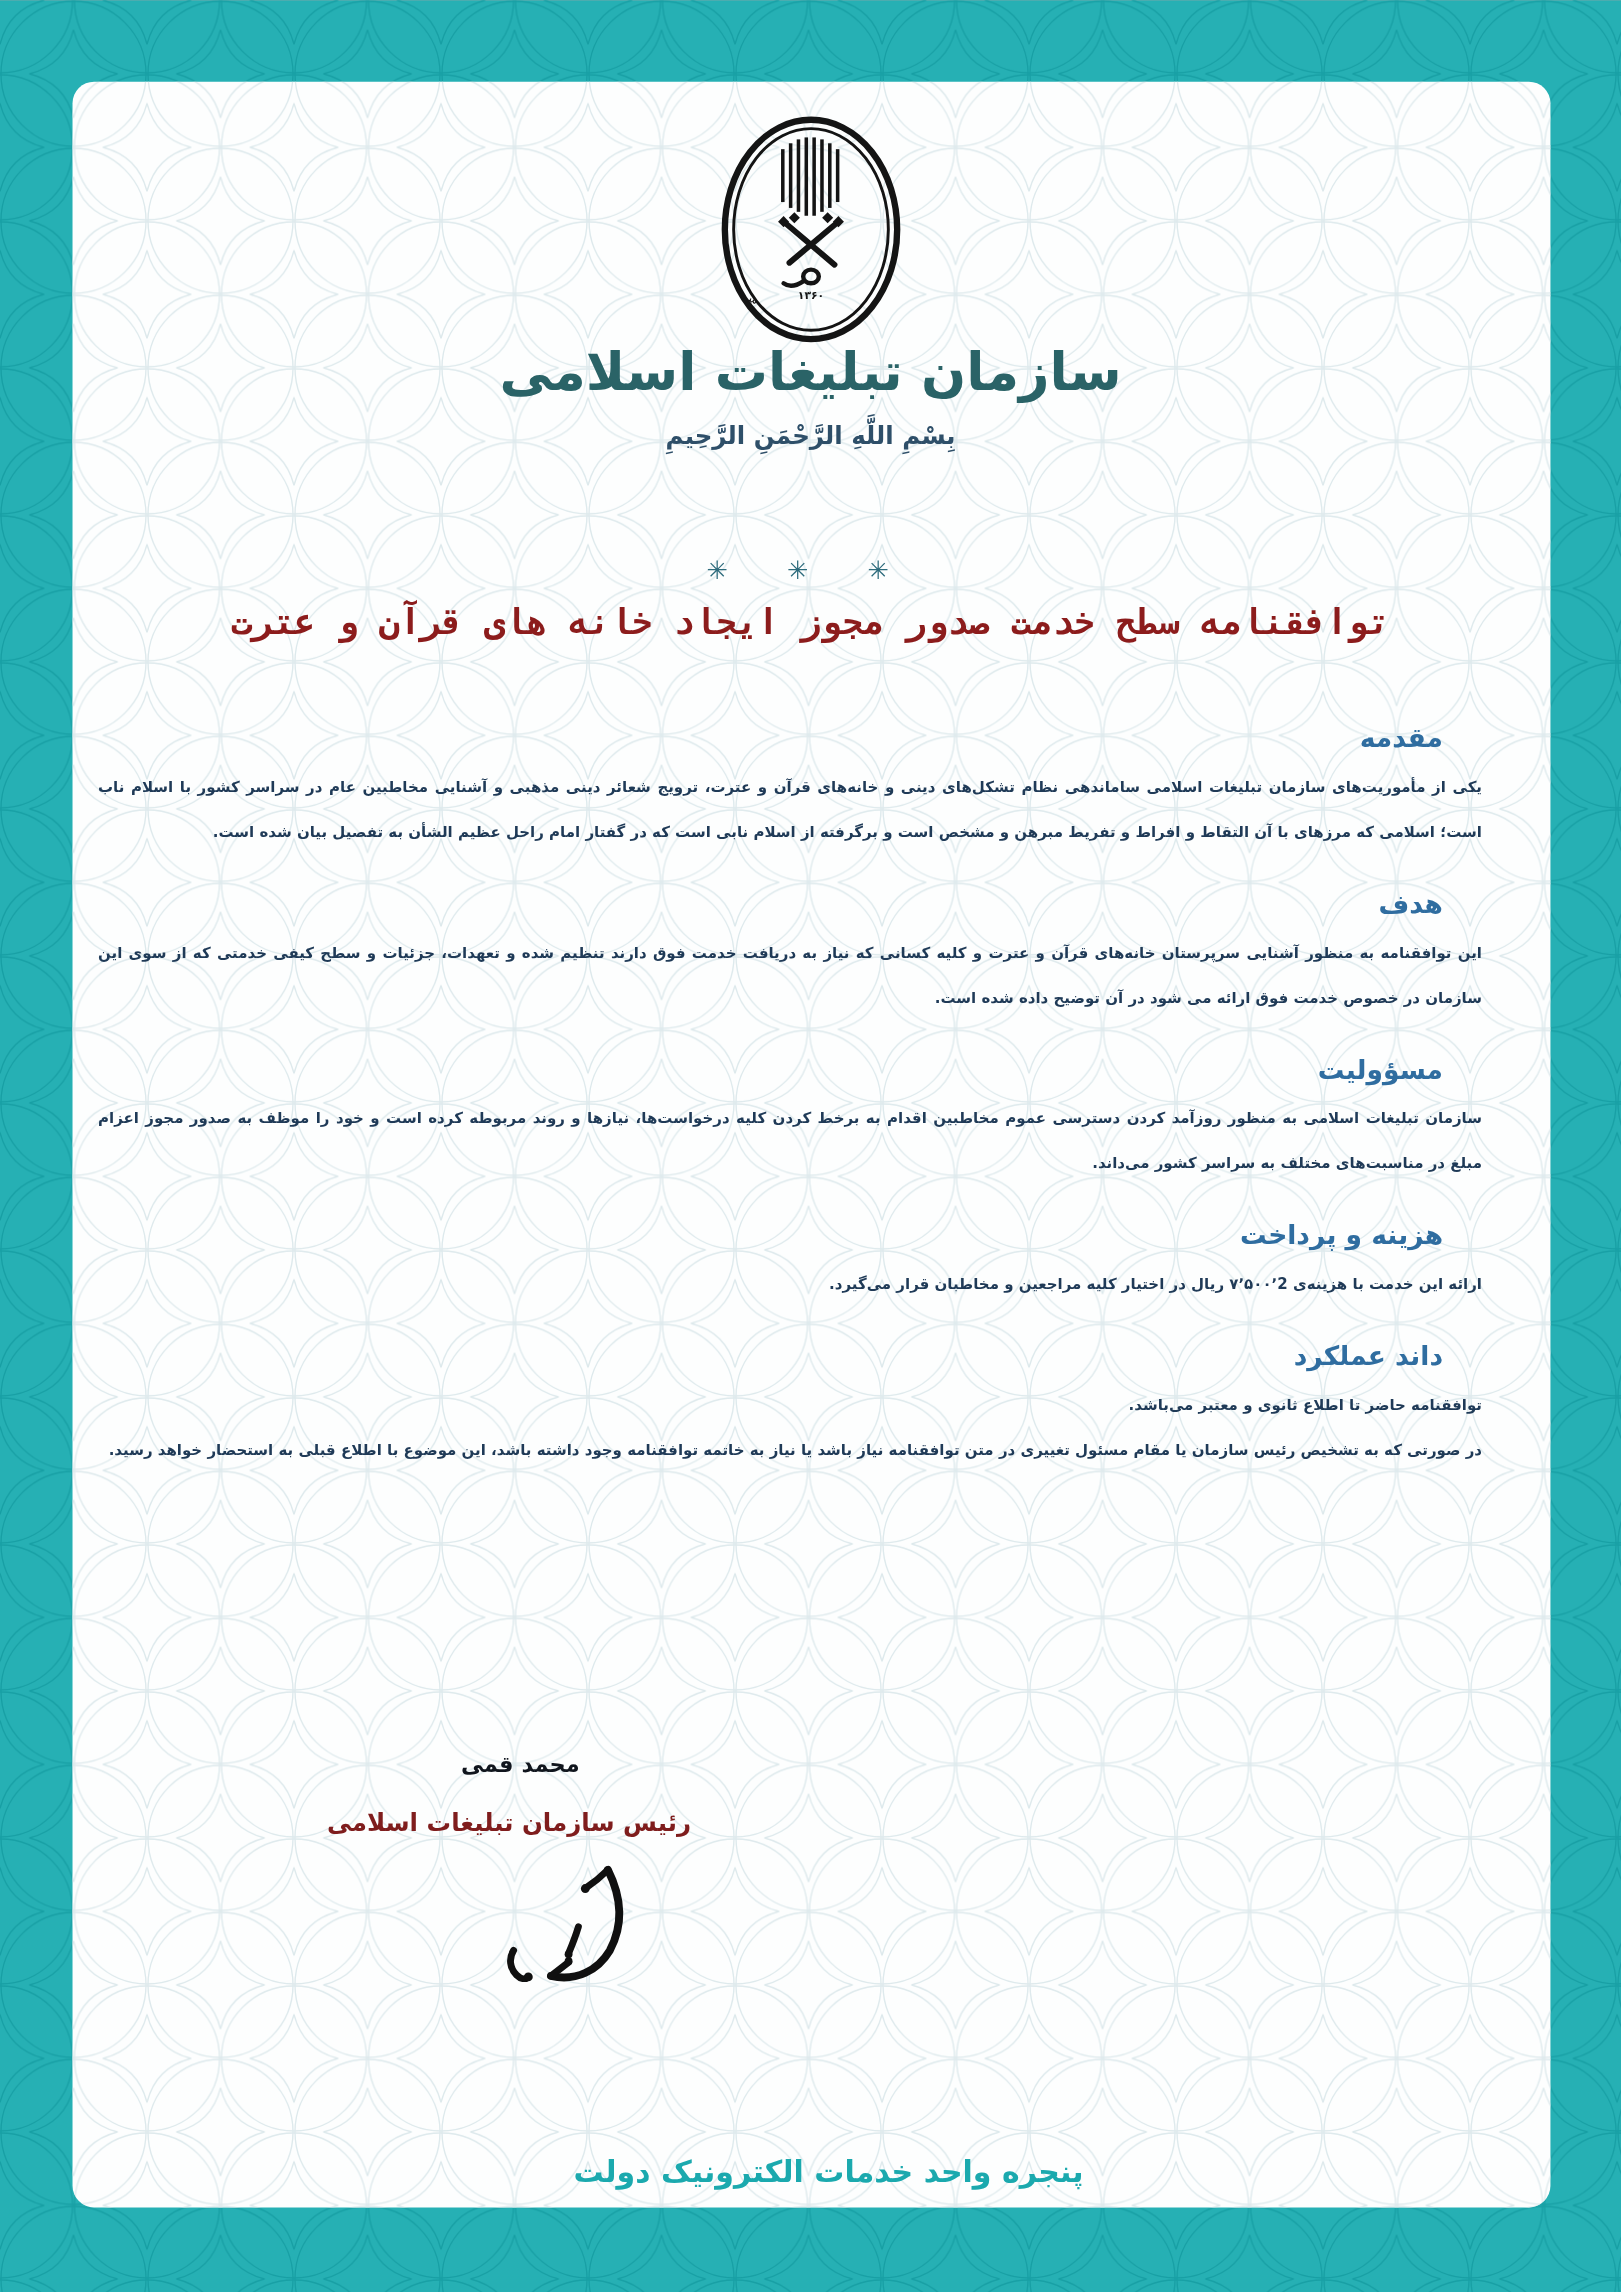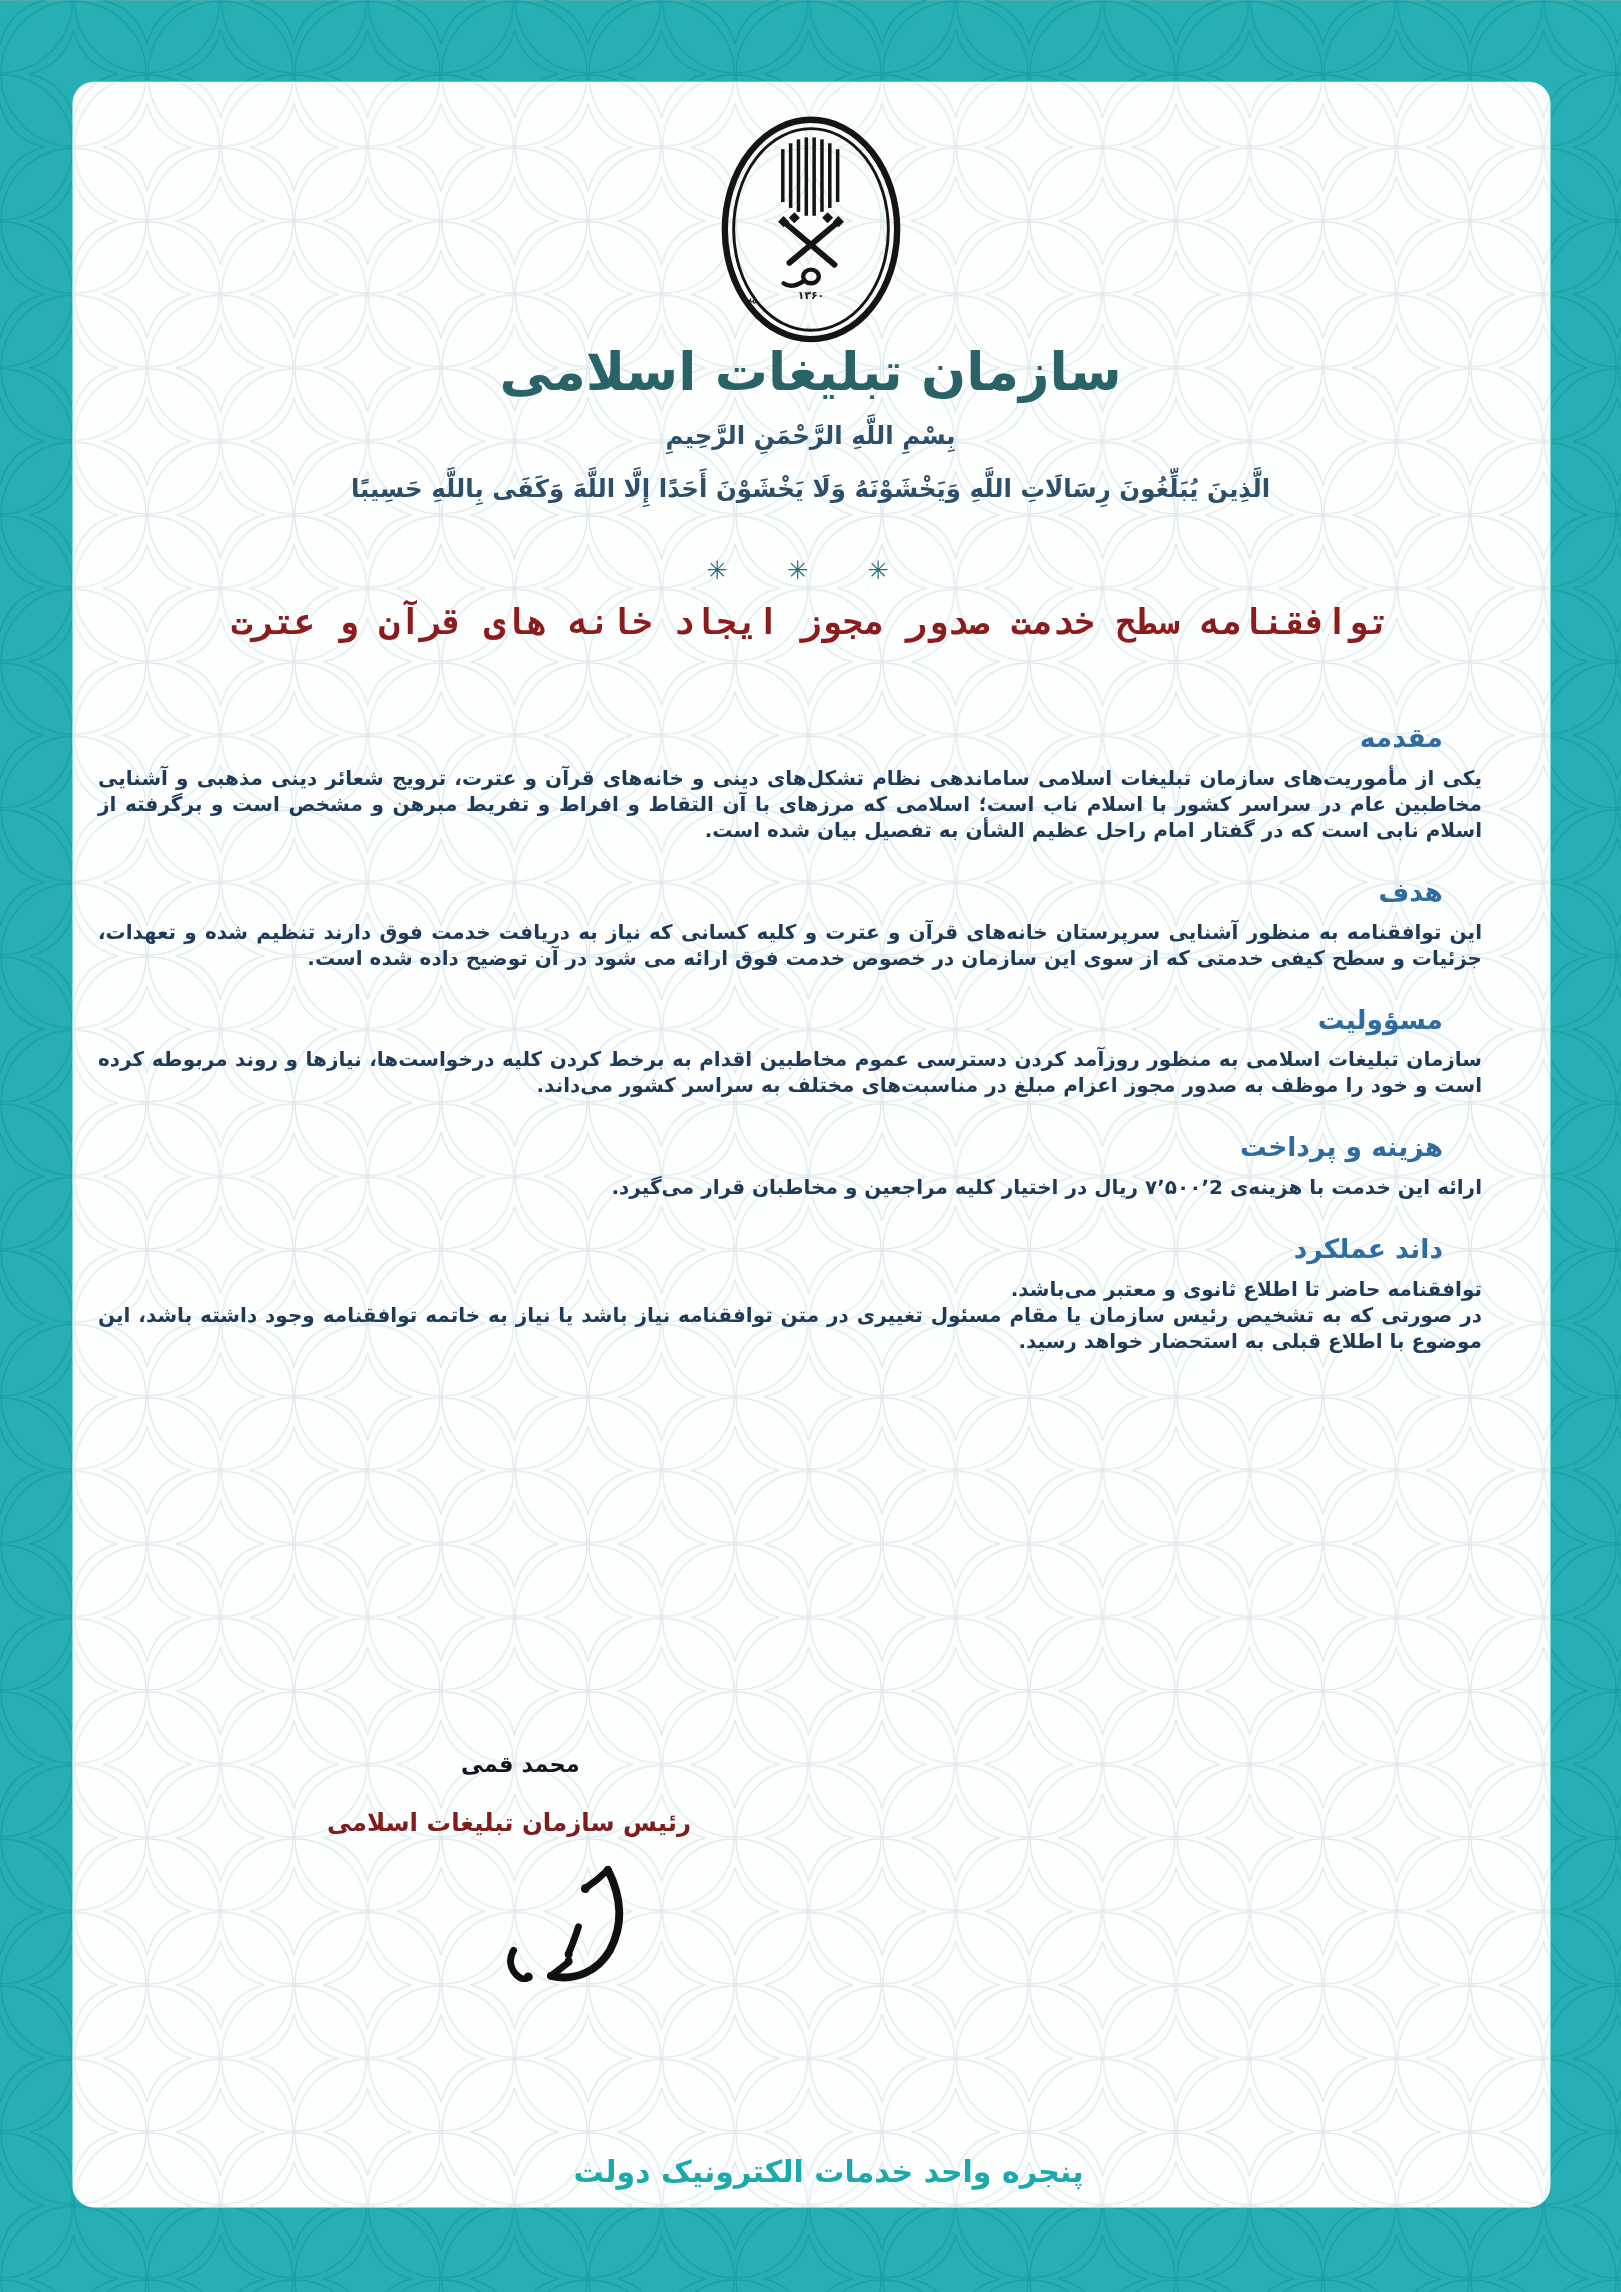--- a/index.html
+++ b/index.html
@@ -23,21 +23,21 @@
   .ornament{top:555px;font-size:25.5px;color:#2d6b7c;letter-spacing:25.5px;}
   .doc-title{top:598px;font-size:35px;line-height:55px;font-weight:700;color:#8c1c1c;font-family:Liberation Mono, monospace;}
 
   .sections{top:716px;right:139px;left:98px;}
   .sec-h{
     margin:31px 39px 9.8px 0;font-size:26.5px;line-height:35px;
     font-weight:700;color:#2f6da0;text-align:right;
   }
   .sec-h.first{margin-top:4px;}
   .sec-p{
-    margin:0;font-size:20px;line-height:26px;font-weight:700;color:#1f3a57;
+    margin:0;font-size:15px;line-height:45px;font-weight:700;color:#1f3a57;
     text-align:justify;text-align-last:right;
   }
 
   .sig-name{top:1751px;left:461px;width:176px;text-align:left;
     font-size:22.5px;font-weight:700;color:#10151d;}
   .sig-role{top:1808px;left:323px;width:372px;text-align:center;
     font-size:24.5px;font-weight:700;color:#7f1d1d;}
   .sig-svg{left:490px;top:1860px;}
 
   .footer{top:2154px;font-size:30px;font-weight:700;color:#1ba9ae;margin-left:36px;}
@@ -111,21 +111,20 @@
         </defs>
       <text font-size="11.5" fill="#141414" font-family="DejaVu Sans, sans-serif">
         <textPath href="#ringArc" startOffset="8%">سازمان تبلیغات اسلامی</textPath>
       </text>
     </svg>
 
     <div class="abs center calligraphy">سازمان تبلیغات اسلامی</div>
 
     <div class="abs center bismillah">بِسْمِ اللَّهِ الرَّحْمَنِ الرَّحِيمِ</div>
 
-    <div class="abs center verse">الَّذِينَ يُبَلِّغُونَ رِسَالَاتِ اللَّهِ وَيَخْشَوْنَهُ وَلَا يَخْشَوْنَ أَحَدًا إِلَّا اللَّهَ وَكَفَى بِاللَّهِ حَسِيبًا</div>
 
     <div class="abs center ornament">✳ ✳ ✳</div>
 
     <div class="abs center doc-title">توافقنامه سطح خدمت صدور مجوز ایجاد خانه های قرآن و عترت</div>
 
     <div class="abs sections">
       <h3 class="sec-h first">مقدمه</h3>
       <p class="sec-p">یکی از مأموریت‌های سازمان تبلیغات اسلامی ساماندهی نظام تشکل‌های دینی و خانه‌های قرآن و عترت، ترویج شعائر دینی مذهبی و آشنایی مخاطبین عام در سراسر کشور با اسلام ناب است؛ اسلامی که مرزهای با آن التقاط و افراط و تفریط مبرهن و مشخص است و برگرفته از اسلام نابی است که در گفتار امام راحل عظیم الشأن به تفصیل بیان شده است.</p>
 
       <h3 class="sec-h">هدف</h3>

